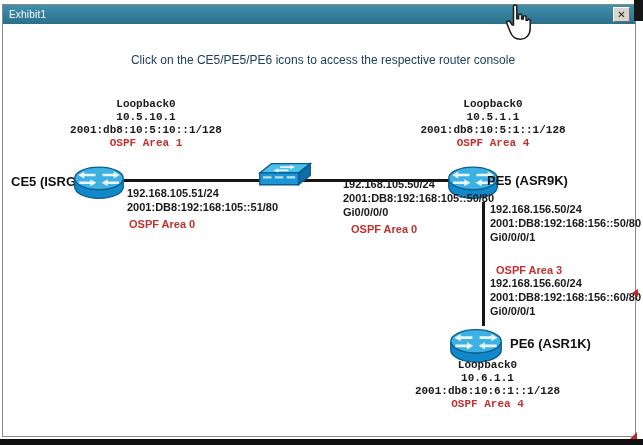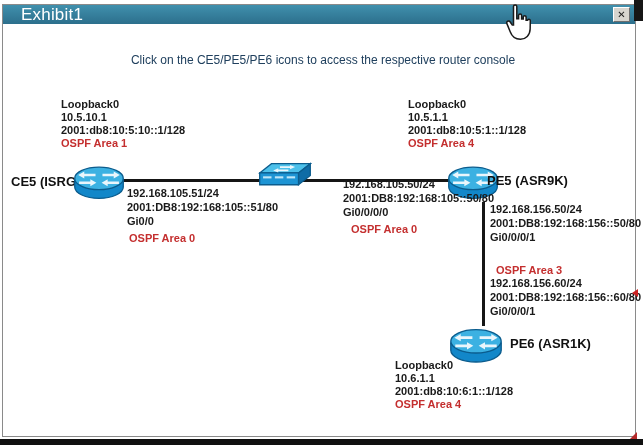--- a/index.html
+++ b/index.html
@@ -6,40 +6,40 @@
   .page{position:relative;width:643px;height:445px;background:#fff;overflow:hidden;
         font-family:"Liberation Sans",sans-serif;}
   .abs{position:absolute;}
 
   
   .window{position:absolute;left:2px;top:4px;width:634px;height:433px;
           border:1px solid #8a8a8a;background:#fff;box-sizing:border-box;}
   .titlebar{position:absolute;left:0;top:0;right:0;height:19px;
             background:linear-gradient(to bottom,#4090ad,#2c6f8c);
             display:flex;align-items:center;}
-  .title-text{color:#fff;font-size:17px;padding-left:18px;letter-spacing:.2px;}
+  .title-text{color:#fff;font-size:10px;padding-left:6px;letter-spacing:.2px;}
   .closebtn{position:absolute;right:5px;top:2px;width:17px;height:15px;
             background:#d8d5cf;border:1px solid #fff;border-right-color:#6e6e6e;
             border-bottom-color:#6e6e6e;box-sizing:border-box;
             display:flex;align-items:center;justify-content:center;
             font-size:10px;color:#222;line-height:1;cursor:pointer;}
   .darkpatch{position:absolute;right:0;top:0;width:9px;height:21px;background:#161616;}
   .bottomstrip{position:absolute;left:0;bottom:0;width:100%;height:6px;background:#101010;}
   .grip{position:absolute;left:625px;top:427px;width:0;height:0;
         border-left:9px solid transparent;border-bottom:9px solid #b52a2a;}
   .edge-mark{position:absolute;left:629px;top:284px;width:0;height:0;
         border-top:4px solid transparent;border-bottom:4px solid transparent;
         border-right:6px solid #c22;}
 
   
   .instruction{left:40px;top:48px;width:560px;text-align:center;
                font-size:12px;color:#20405e;}
   .block{line-height:14px;font-size:11px;font-weight:bold;color:#1a1a1a;white-space:nowrap;}
   .block div{line-height:14px;}
-  .loop{line-height:13px;}
+  .loop{line-height:13px;text-align:center;font-family:Liberation Mono, monospace;}
   .loop div{line-height:13px;}
   .red{color:#c42f2f;}
   .devlabel{font-size:13px;font-weight:bold;color:#111;white-space:nowrap;}
 
   
   .hline{left:92px;top:174px;width:368px;height:3px;background:#151515;}
   .vline{left:479px;top:197px;width:3px;height:124px;background:#151515;}
 
   .icon-wrap{cursor:pointer;}
   .icon-wrap svg{display:block;width:100%;height:100%;}
@@ -111,21 +111,20 @@
         <polygon points="54,15 47,11 47,13.5 34,13.5 34,16.5 47,16.5 47,19" fill="#eaf6fc"></polygon>
         <polygon points="27,24 20,20 20,22.5 7,22.5 7,25.5 20,25.5 20,28" fill="#eaf6fc"></polygon>
         <polygon points="33,24 40,20 40,22.5 53,22.5 53,25.5 40,25.5 40,28" fill="#eaf6fc"></polygon>
       </svg>
     </div>
     <div class="abs devlabel" style="left:484px;top:168px;">PE5 (ASR9K)</div>
 
     <div class="abs block" style="left:124px;top:181px;">
       <div>192.168.105.51/24</div>
       <div>2001:DB8:192:168:105::51/80</div>
-      <div>Gi0/0</div>
       <div class="red" style="margin-top:3px;padding-left:2px;">OSPF Area 0</div>
     </div>
 
     <div class="abs block" style="left:317px;top:172px;margin-left:23px;">
       <div>192.168.105.50/24</div>
       <div>2001:DB8:192:168:105::50/80</div>
       <div>Gi0/0/0/0</div>
       <div class="red" style="margin-top:3px;padding-left:8px;">OSPF Area 0</div>
     </div>
 

